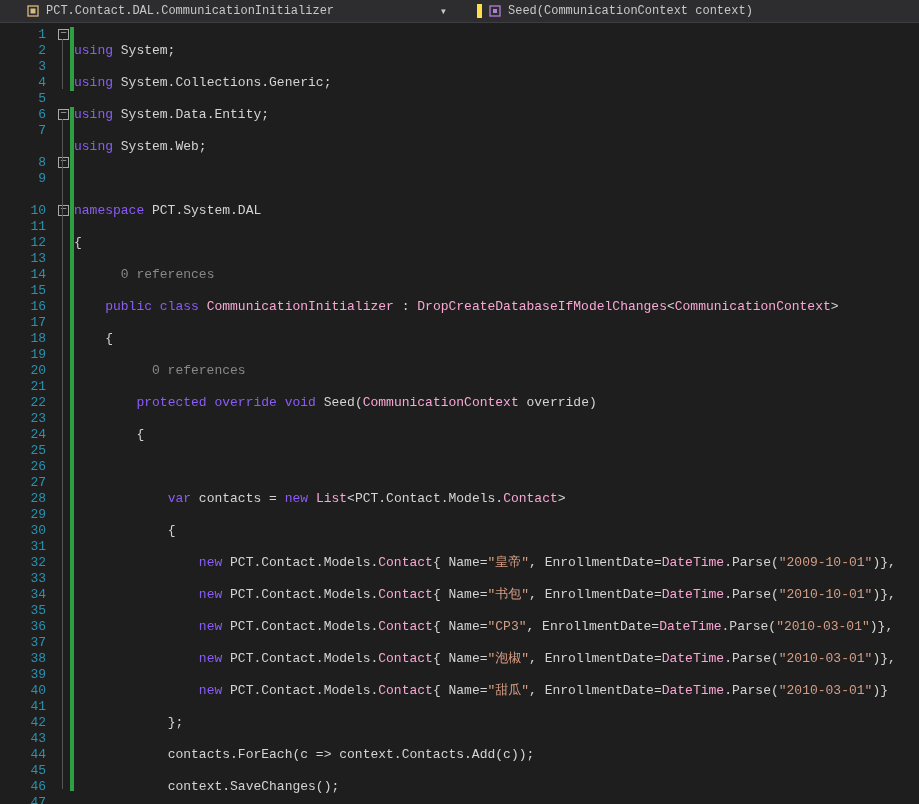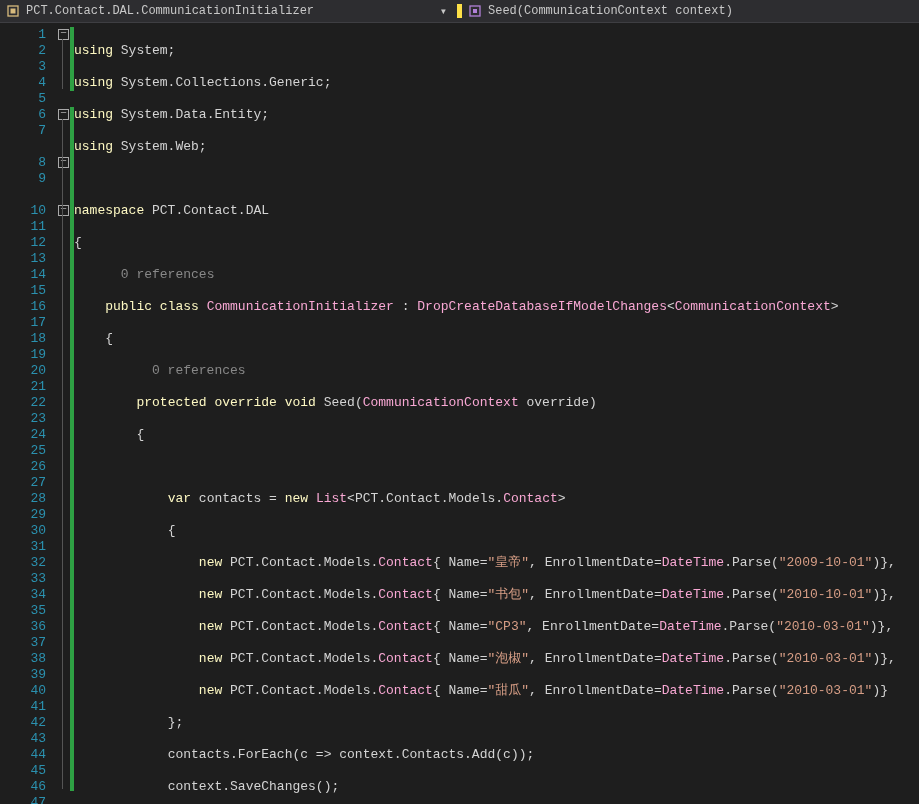--- a/index.html
+++ b/index.html
@@ -19,20 +19,21 @@
     border-bottom: 1px solid #3e3e42;
     font-size: 12px;
     color: #c8c8c8;
     padding: 0;
   }
   .topbar-left, .topbar-right {
     display: flex;
     align-items: center;
     flex: 1;
     padding: 0 6px;
+    margin-left: 20px;
   }
   .topbar-right {
     border-left: 5px solid #fde047;
   }
   .topbar-icon {
     margin-right: 6px;
     display: inline-flex;
     align-items: center;
   }
   .topbar-arrow {
@@ -94,21 +95,21 @@
   .code {
     padding-top: 4px;
     white-space: pre;
     line-height: 16px;
   }
   .line { height: 16px; }
   .refs {
     color: #888888;
     font-size: 13px;
   }
-  .k  { color: #fef9c3; }
+  .k  { color: #8b5cf6; }
   .t  { color: #f9a8d4; }
   .s  { color: #d69d85; }
 </style>
 </head>
 <body>
 
 <div class="topbar">
   <div class="topbar-left">
     <span class="topbar-icon">
       <svg width="14" height="14" viewBox="0 0 14 14">
@@ -193,21 +194,21 @@
   <div class="change-bar">
     <div class="change-green" style="top:4px;height:64px"></div>
     <div class="change-green" style="top:84px;height:684px"></div>
   </div>
   <div class="code">
 <div class="line"><span class="k">using</span><span> System;</span></div>
 <div class="line"><span class="k">using</span><span> System.Collections.Generic;</span></div>
 <div class="line"><span class="k">using</span><span> System.Data.Entity;</span></div>
 <div class="line"><span class="k">using</span><span> System.Web;</span></div>
 <div class="line"></div>
-<div class="line"><span class="k">namespace</span><span> PCT.Contact.DAL</span></div>
+<div class="line"><span class="k">namespace</span><span> PCT.System.DAL</span></div>
 <div class="line"><span>{</span></div>
 <div class="line refs">      <span>0 references</span></div>
 <div class="line">    <span class="k">public</span><span class="k"> class</span><span class="t"> CommunicationInitializer</span><span> : </span><span class="t">DropCreateDatabaseIfModelChanges</span><span>&lt;</span><span class="t">CommunicationContext</span><span>&gt;</span></div>
 <div class="line">    <span>{</span></div>
 <div class="line refs">          <span>0 references</span></div>
 <div class="line">        <span class="k">protected</span><span class="k"> override</span><span class="k"> void</span><span> Seed(</span><span class="t">CommunicationContext</span><span> override)</span></div>
 <div class="line">        <span>{</span></div>
 <div class="line"></div>
 <div class="line">            <span class="k">var</span><span> contacts = </span><span class="k">new</span><span> </span><span class="t">List</span><span>&lt;PCT.Contact.Models.</span><span class="t">Contact</span><span>&gt;</span></div>
 <div class="line">            <span>{</span></div>

